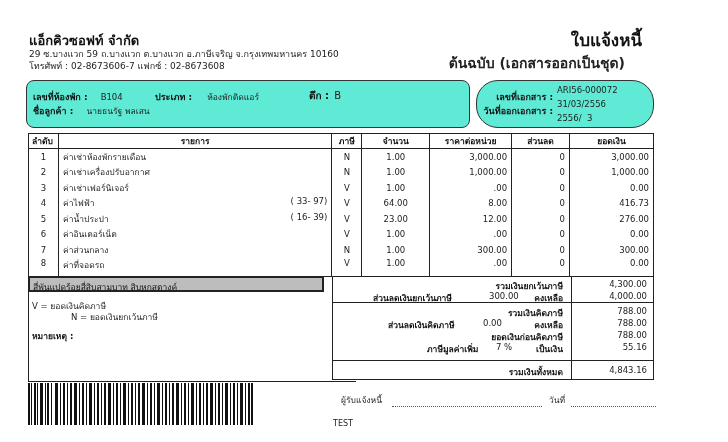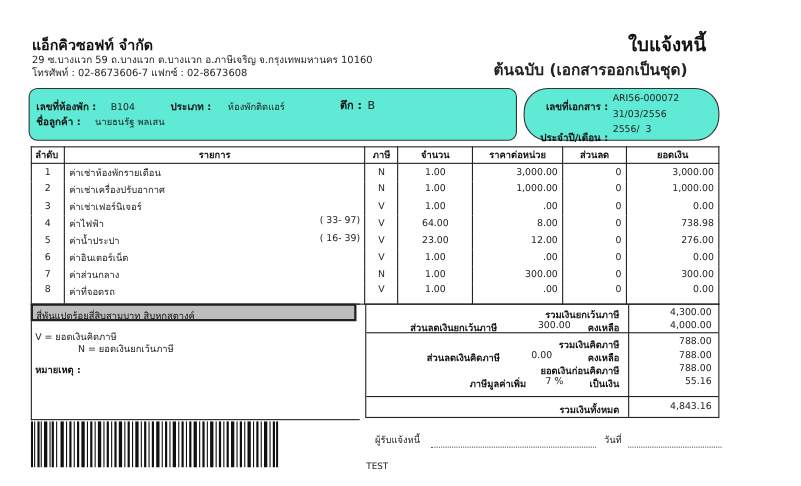--- a/index.html
+++ b/index.html
@@ -12,21 +12,21 @@
   .box{border:1.3px solid #333;border-radius:8px;background:#5eead4;}
   .lbl{font-weight:bold;font-size:9px;color:#111;}
   .val{font-size:8.5px;color:#222;}
   .row{position:absolute;white-space:nowrap;}
   table.items{position:absolute;left:28px;top:133px;width:626px;border-collapse:collapse;font-size:8.5px;}
   table.items th{border:1.3px solid #222;height:13px;font-weight:bold;font-size:8.5px;color:#111;padding:0 3px;}
   table.items td{border-left:1.3px solid #222;border-right:1.3px solid #222;height:15.5px;padding:0 4px;color:#222;}
   table.items tr.last td{border-bottom:1.3px solid #222;}
   .c{text-align:center;}
   .r{text-align:right;}
-  .sum-left{left:28px;top:276px;width:298px;height:104px;border:1.3px solid #222;border-right:none;}
+  .sum-left{left:28px;top:276px;width:298px;height:104px;border:1.3px solid #222;border-right:none;padding-left:29px;}
   .words{left:28px;top:276px;width:296px;height:16px;background:#bdbdbd;border:2px solid #222;box-sizing:border-box;font-size:8.5px;padding:2px 3px;color:#111;}
   .sum-right{left:332px;top:276px;width:322px;height:104px;border:1.3px solid #222;box-sizing:border-box;}
   .sep{position:absolute;left:0;right:0;height:0;border-top:1.3px solid #222;}
   .amtcol{position:absolute;left:238px;top:0;bottom:0;border-left:1.3px solid #222;}
   .sl{position:absolute;font-size:8.5px;white-space:nowrap;color:#111;}
   .sl b{font-weight:bold;text-align:center;}
   .amt{position:absolute;right:6px;font-size:8.5px;color:#222;}
   .barcode{left:28px;top:383px;width:225px;height:42px;}
   .sign-label{font-size:8.5px;color:#222;}
   .dots{border-bottom:1px dotted #555;height:0;}
@@ -57,24 +57,24 @@
     <span class="lbl">ชื่อลูกค้า :</span>
     <span class="val" style="margin-left:8px;">นายธนรัฐ  พลเสน</span>
   </div>
 </div>
 
 <div class="abs box" style="left:476px;top:80px;width:176px;height:46px;border-radius:22px;">
   <div class="row" style="left:0;width:76px;text-align:right;top:4px;">
     <span class="lbl">เลขที่เอกสาร :</span>
   </div>
   <div class="row val" style="left:80px;top:4px;">ARI56-000072</div>
+  <div class="row" style="left:0;width:76px;text-align:right;top:18px;">
+    <span class="lbl">วันที่ออกเอกสาร :</span>
+  </div>
   <div class="row val" style="left:80px;top:18px;">31/03/2556</div>
-  <div class="row" style="left:0;width:76px;text-align:right;top:32px;">
-    <span class="lbl">ประจำปี/เดือน :</span>
-  </div>
   <div class="row val" style="left:80px;top:32px;white-space:pre;">2556/  3</div>
 </div>
 
 <table class="items">
   <colgroup>
     <col style="width:30px">
       <col style="width:274px">
       <col style="width:30px">
       <col style="width:68px">
       <col style="width:82px">
@@ -120,21 +120,21 @@
       <td class="r">0</td>
       <td class="r">0.00</td>
     </tr>
     <tr>
       <td class="c">4</td>
       <td><span>ค่าไฟฟ้า</span><span style="float:right">( 33- 97)</span></td>
       <td class="c">V</td>
       <td class="c">64.00</td>
       <td class="r">8.00</td>
       <td class="r">0</td>
-      <td class="r">738.98</td>
+      <td class="r">416.73</td>
     </tr>
     <tr>
       <td class="c">5</td>
       <td><span>ค่าน้ำประปา</span><span style="float:right">( 16- 39)</span></td>
       <td class="c">V</td>
       <td class="c">23.00</td>
       <td class="r">12.00</td>
       <td class="r">0</td>
       <td class="r">276.00</td>
     </tr>

